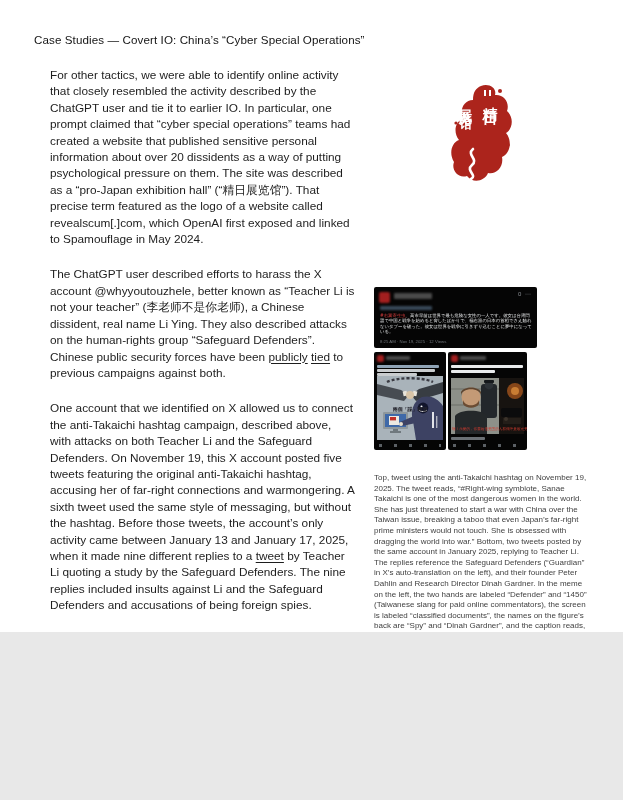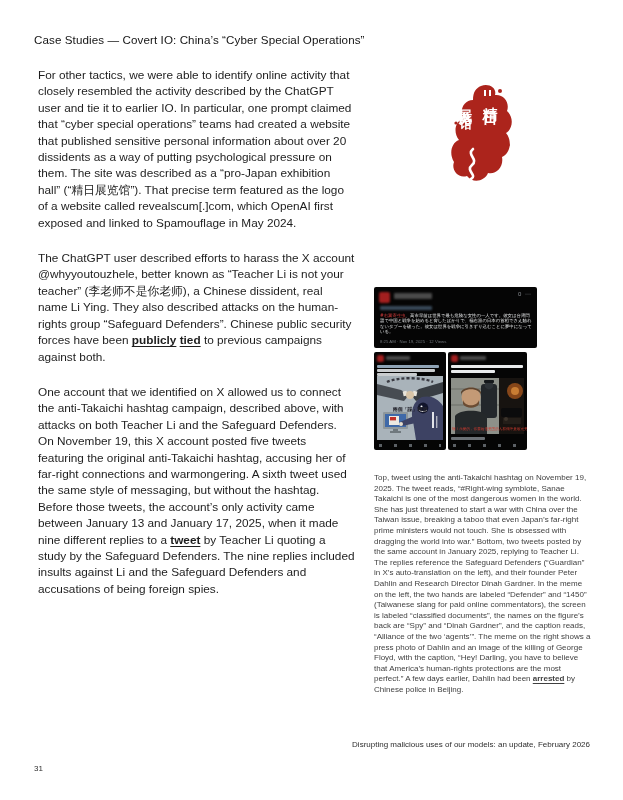--- a/index.html
+++ b/index.html
@@ -1,37 +1,37 @@
 <!DOCTYPE html>
 <html><head>
 <meta charset="utf-8">
 <style>
   html,body { margin:0; padding:0; background:#e8e8e8; }
   .page {
-    position:relative; width:623px; height:800px; margin:0 auto;
+    position:relative; width:623px; height:632px; margin:0 auto;
     background:#ffffff; overflow:hidden;
     font-family:"Liberation Sans", sans-serif; color:#1b1b1b;
   }
   
   .kicker {
     position:absolute; left:34px; top:33px; font-size:11.6px;
     letter-spacing:.1px; color:#141414;
   }
   .pageno { position:absolute; left:34px; top:764px; font-size:8px; color:#2e2e2e;text-align:right; }
   .footer-title {
     position:absolute; left:250px; top:740px; width:340px;
     text-align:right; font-size:8px; color:#2e2e2e;
   }
   
   .textcol {
     position:absolute; left:34px; top:67px; width:321px;
     font-size:11.8px; line-height:16.4px; color:#1d1d1d;
   }
-  .textcol p { margin:0 0 19px 4px; }
-  .u { text-decoration:underline; text-underline-offset:2px;font-weight:bold; }
+  .textcol p { margin:0 0 19px 16px; }
+  .u { text-decoration:underline; text-underline-offset:2px; }
   
   .seal-wrap { position:absolute; left:451px; top:83px; width:62px; height:100px; }
   .seal-svg { position:absolute; left:0; top:0; }
   .seal-col {
     position:absolute; writing-mode:vertical-rl; text-orientation:upright;
     color:#fff; font-weight:bold; line-height:1;
     font-family:"DejaVu Sans", sans-serif; user-select:none;
   }
   .seal-col.left  { left:8px;  top:16px; font-size:13px; letter-spacing:3px; }
   .seal-col.right { left:31px; top:12px; font-size:15px; letter-spacing:5px; }

